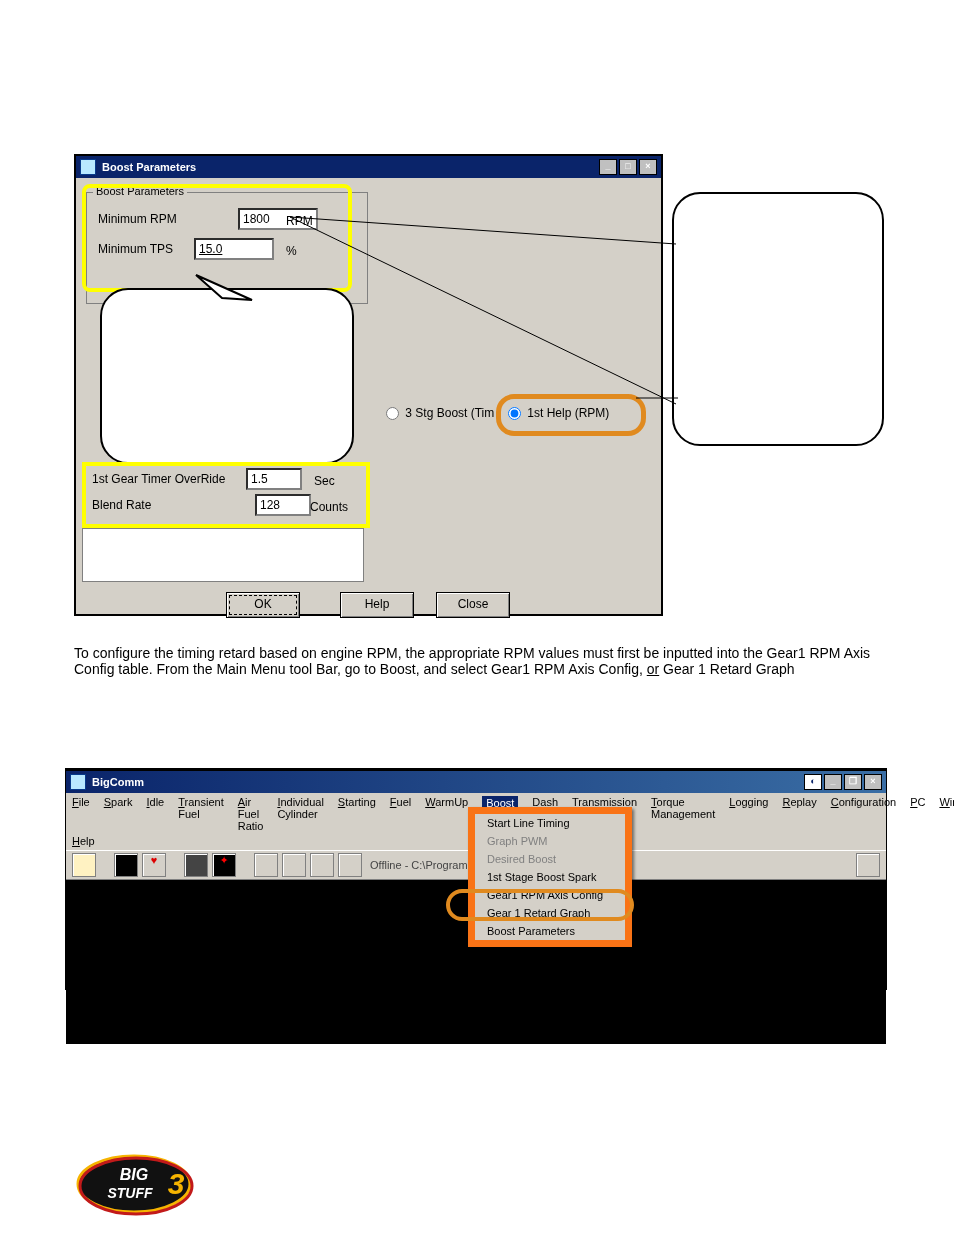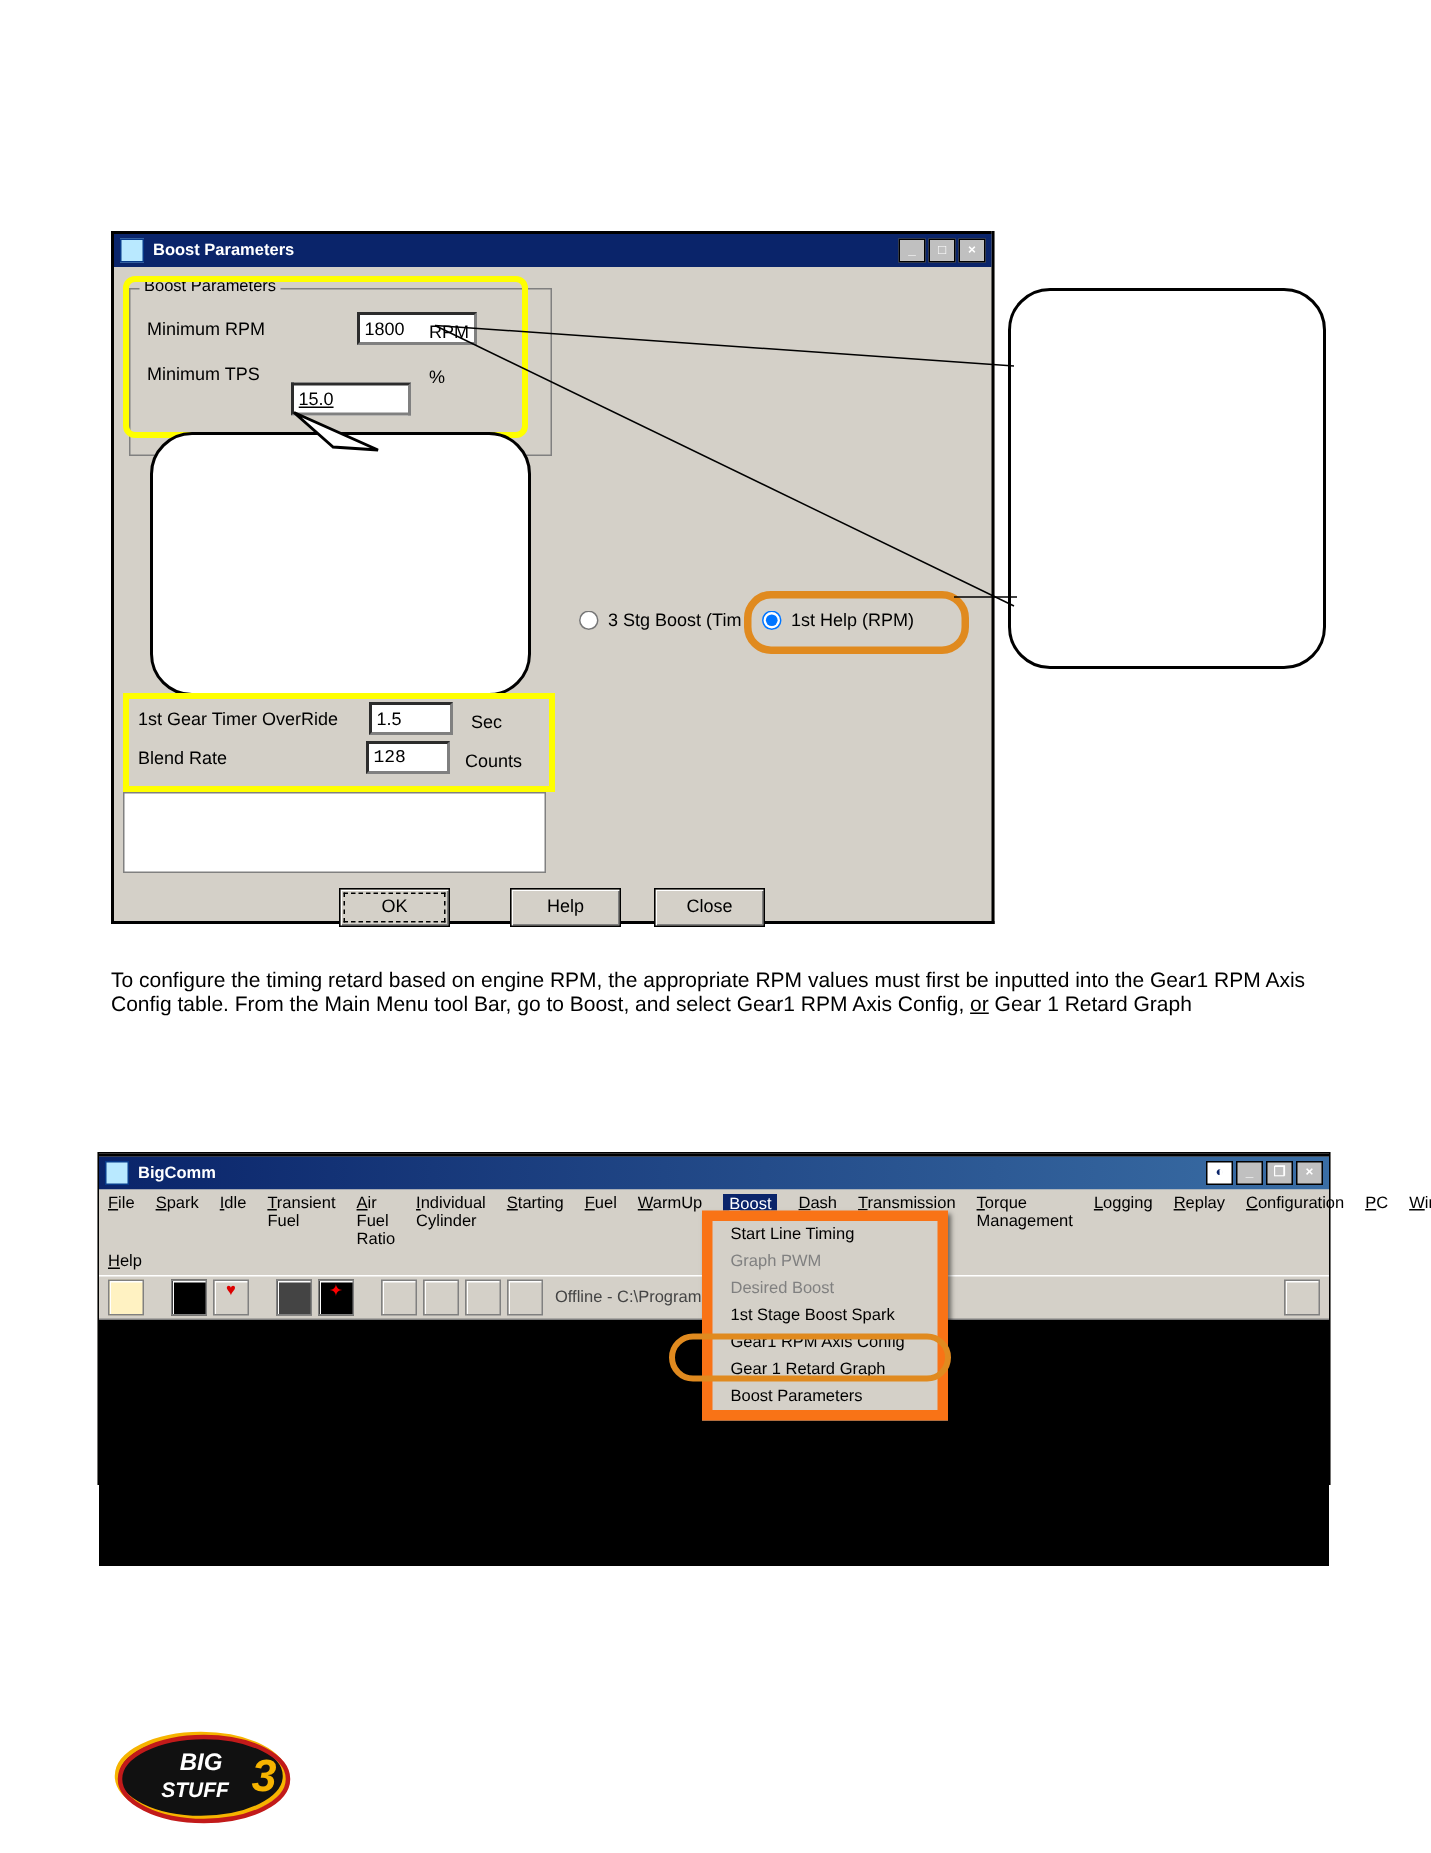--- a/index.html
+++ b/index.html
@@ -59,33 +59,33 @@
     </div>
     <div class="client">
 
       <div class="grp" style="left:10px;top:14px;width:280px;height:110px">
         <span class="gt">Boost Parameters</span>
       </div>
       <span class="lbl" style="left:22px;top:34px">Minimum RPM</span>
       <input class="inp" style="left: 130px; top: 30px; width: 70px; margin-left: 32px;" value="1800">
       <span class="unit" style="left:210px;top:36px">RPM</span>
       <span class="lbl" style="left:22px;top:64px">Minimum TPS</span>
-      <input class="inp" style="left: 118px; top: 77px; width: 70px; text-decoration: underline;" value="15.0">
+      <input class="inp" style="left: 118px; top: 60px; width: 70px; text-decoration: underline;" value="15.0">
       <span class="unit" style="left:210px;top:66px">%</span>
 
       <div class="hlYellow" style="left:6px;top:6px;width:262px;height:100px"></div>
 
       <div class="bubble" style="left:24px;top:110px;width:250px;height:172px"></div>
 
       <div class="hlYellow" style="left:6px;top:284px;width:280px;height:58px;border-radius:0"></div>
       <span class="lbl" style="left:16px;top:294px">1st Gear Timer OverRide</span>
       <input class="inp" style="left: 170px; top: 290px; width: 46px;" value="1.5">
       <span class="unit" style="left:238px;top:296px">Sec</span>
       <span class="lbl" style="left:16px;top:320px">Blend Rate</span>
-      <input class="inp" style="left: 168px; top: 316px; width: 46px; font-family: Liberation Mono, monospace;" value="128">
+      <input class="inp" style="left: 179px; top: 316px; width: 46px;" value="128">
       <span class="unit" style="left:234px;top:322px">Counts</span>
 
       <div class="plain" style="left:6px;top:350px;width:280px;height:52px"></div>
 
       <div class="plain" style="left:296px;top:6px;width:280px;height:200px;background:#d4d0c8;border:none"></div>
 
       <label class="radio" style="left:310px;top:228px">
         <input type="radio" name="srm" style=""> <span>3 Stg Boost (Tim</span>
       </label>
       <label class="radio" style="left:432px;top:228px">

